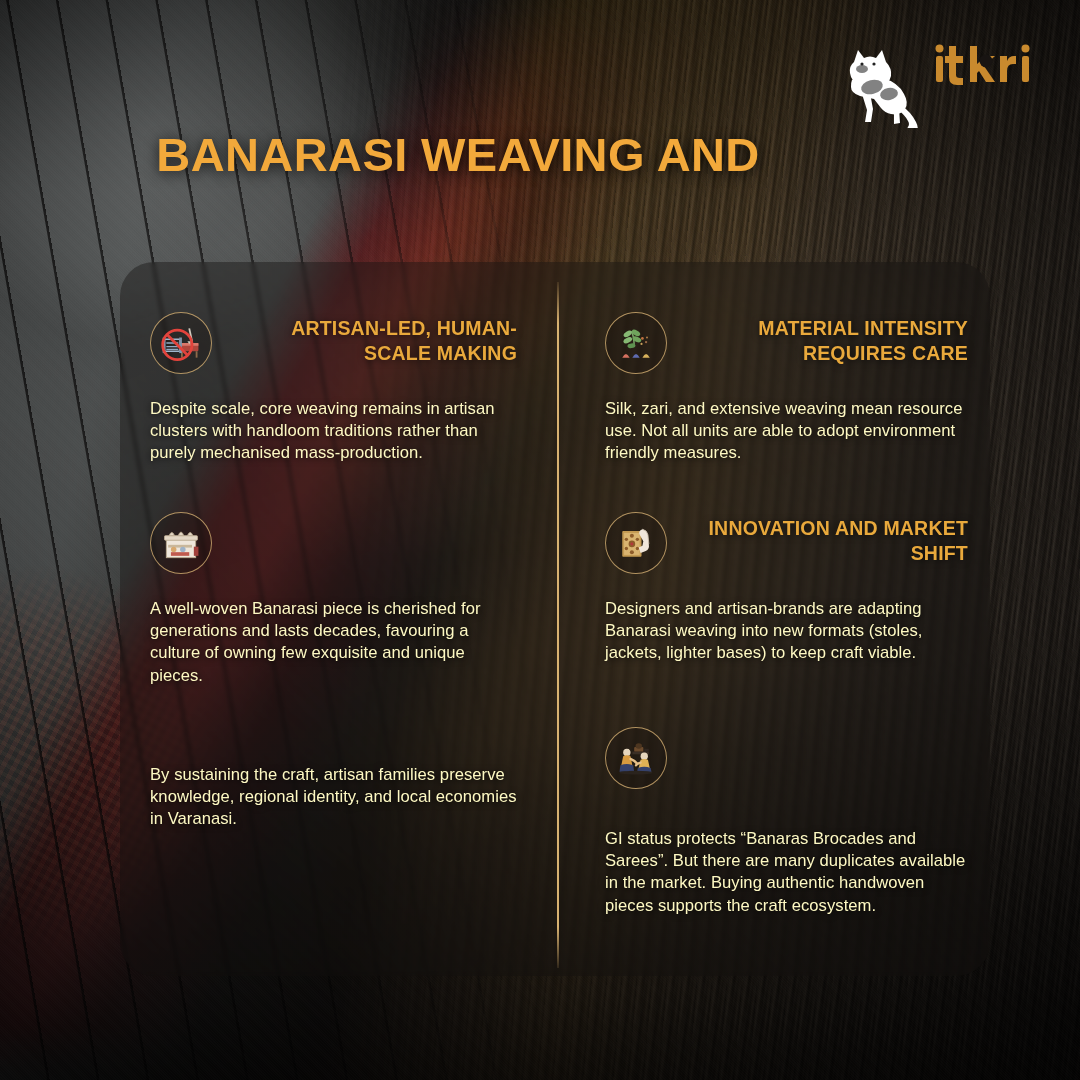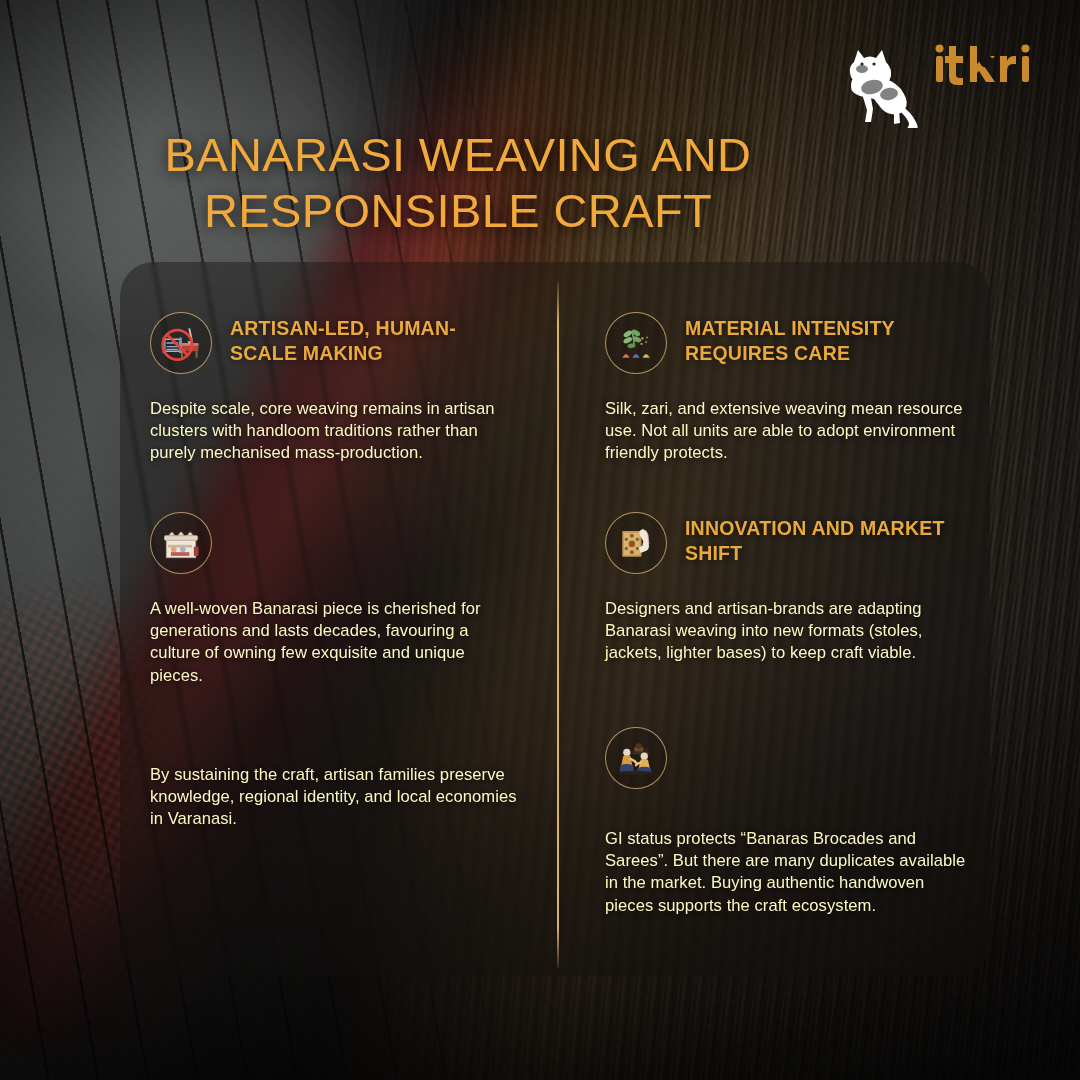--- a/index.html
+++ b/index.html
@@ -175,21 +175,21 @@
   }
 
   .title {
     position: absolute;
     top: 96px;
     left: 0;
     width: 916px;
     text-align: center;
     color: #F2A93B;
     font-size: 47px;
-    font-weight: 400;
+    font-weight: 700;
     letter-spacing: 0.4px;
     line-height: 1.18;
     text-shadow: 0 2px 14px rgba(0,0,0,0.75);
     padding: 0 110px;
     box-sizing: border-box;
   }
   .title .l2 { display: block; }
 
   
   .panel {
@@ -256,20 +256,21 @@
   .icon-circle svg { display: block; }
 
   .card-title {
     color: #E9A93C;
     font-size: 19.5px;
     font-weight: 700;
     line-height: 1.26;
     letter-spacing: 0.2px;
     padding-top: 6px;
     text-shadow: 0 1px 7px rgba(0,0,0,0.6);
+    text-align: right;
   }
   .card-body {
     margin-top: 24px;
     color: #fef9c3;
     font-size: 16.6px;
     line-height: 1.34;
     letter-spacing: 0.05px;
     text-shadow: 0 1px 7px rgba(0,0,0,0.82);
     max-width: 396px;
   }
@@ -325,21 +326,20 @@
         <path d="M66 14 h7 v5 q2 -5 7 -5 h2 v8 h-3 q-6 0 -6 7 v11 h-7 z"></path>
         <rect x="88" y="14" width="7" height="26" rx="2"></rect>
         <circle cx="91.5" cy="6.5" r="4"></circle>
       </g>
       <circle cx="52" cy="19" r="6.5" fill="#181412"></circle>
     </svg>
   </div>
 
   <h1 class="title">
     <span class="l1">BANARASI WEAVING AND</span>
-    <span class="l2">RESPONSIBLE CRAFT</span>
   </h1>
 
   <div class="panel"></div>
   <div class="divider"></div>
 
   <div class="grid">
 
     <div class="card left r1">
       <div class="card-head">
         <div class="icon-circle">
@@ -377,21 +377,21 @@
             <circle cx="35" cy="23" r="1.3" fill="#9a6a45"></circle>
             <circle cx="30" cy="25" r="1.2" fill="#c8a05a"></circle>
             <circle cx="36" cy="18" r="1" fill="#b8854d"></circle>
             <path d="M9 40 q4 -8 8 0 z" fill="#d4705f"></path>
             <path d="M20 40 q4 -8 8 0 z" fill="#5f6bb0"></path>
             <path d="M31 40 q4 -8 8 0 z" fill="#d8b25c"></path>
           </svg>
         </div>
         <div class="card-title">MATERIAL INTENSITY REQUIRES CARE</div>
       </div>
-      <div class="card-body">Silk, zari, and extensive weaving mean resource use. Not all units are able to adopt environment friendly protects.</div>
+      <div class="card-body">Silk, zari, and extensive weaving mean resource use. Not all units are able to adopt environment friendly measures.</div>
     </div>
 
     <div class="card left r2">
       <div class="card-head">
         <div class="icon-circle">
           <svg viewBox="0 0 48 48" width="44" height="44" aria-hidden="true">
             <rect x="8" y="20" width="32" height="20" fill="#efe6da"></rect>
             <rect x="8" y="20" width="32" height="20" fill="none" stroke="#b9a98f" stroke-width="1"></rect>
             <rect x="6" y="16" width="36" height="5" rx="1" fill="#e3d6c4" stroke="#b9a98f" stroke-width="1"></rect>
             <path d="M11 16 q3 -7 6 0 z" fill="#e3d6c4" stroke="#b9a98f" stroke-width="1"></path>

